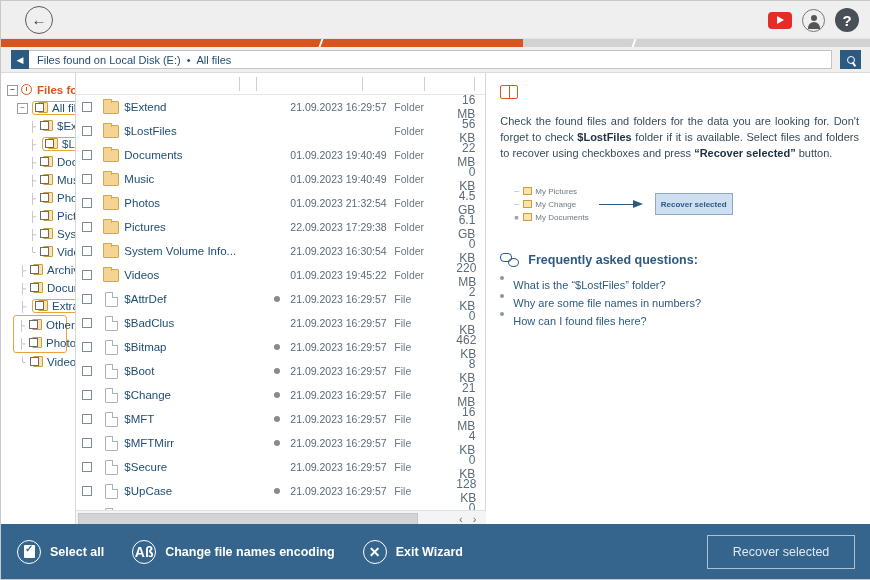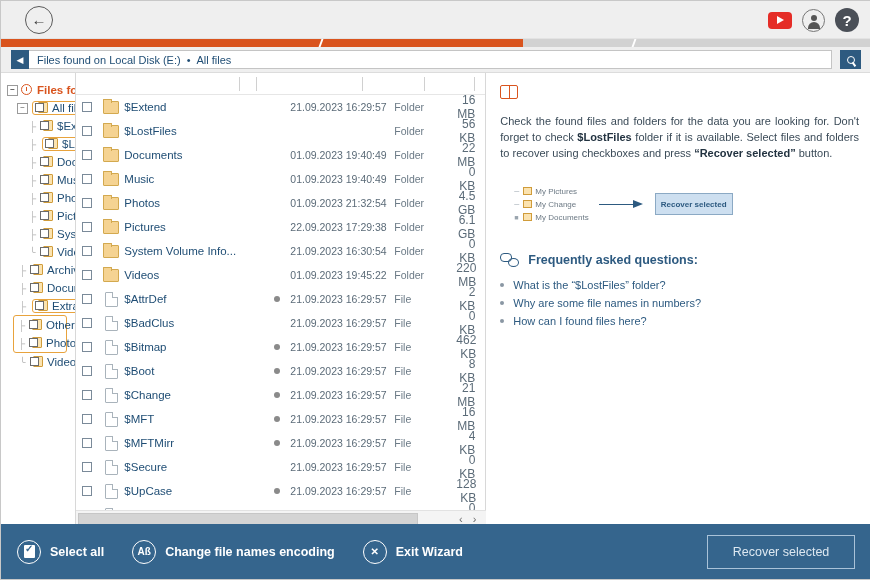--- a/index.html
+++ b/index.html
@@ -317,41 +317,41 @@
   }
   .faq-ico .b1, .faq-ico .b2 {
     position: absolute; border: 1.5px solid #2d5a80; border-radius: 4px;
   }
   .faq-ico .b1 { left: 0; top: 0; width: 12px; height: 9px; }
   .faq-ico .b2 { right: 0; bottom: 0; width: 11px; height: 9px;
                  border-radius: 50%; }
   .faq-list { list-style: none; }
   .faq-list li {
     font-size: 11px; color: #2d5a80; line-height: 18px;
-    display: flex; align-items: center; gap: 9px; cursor: pointer;
+    display: flex; gap: 9px; cursor: pointer;
   }
   .faq-list li .b {
     width: 4px; height: 4px; border-radius: 50%; background: #8a97a3; flex: none;
   }
 
   
   .bottombar {
     position: absolute; left: 0; bottom: 0; width: 870px; height: 55px;
     background: #35658d; display: flex; align-items: center; padding: 0 16px;
   }
   .bb-action {
     display: flex; align-items: center; gap: 9px;
     color: #ffffff; font-size: 12.5px; font-weight: bold;
     margin-right: 28px; cursor: pointer; white-space: nowrap;
   }
   .bb-circ {
     width: 24px; height: 24px; border-radius: 50%;
     border: 1.5px solid #ffffff;
     display: flex; align-items: center; justify-content: center;
-    font-size: 10px; color: #fff; flex: none;
+    font-size: 14px; color: #fff; flex: none;
   }
   .bb-circ .sel-ico {
     width: 11px; height: 13px; background: #fff; border-radius: 1px;
     position: relative;
   }
   .bb-circ .sel-ico::after {
     content: "\2713"; position: absolute; left: 1.5px; top: -2px;
     font-size: 10px; color: #35658d; font-weight: bold;
   }
   .recover-btn {

